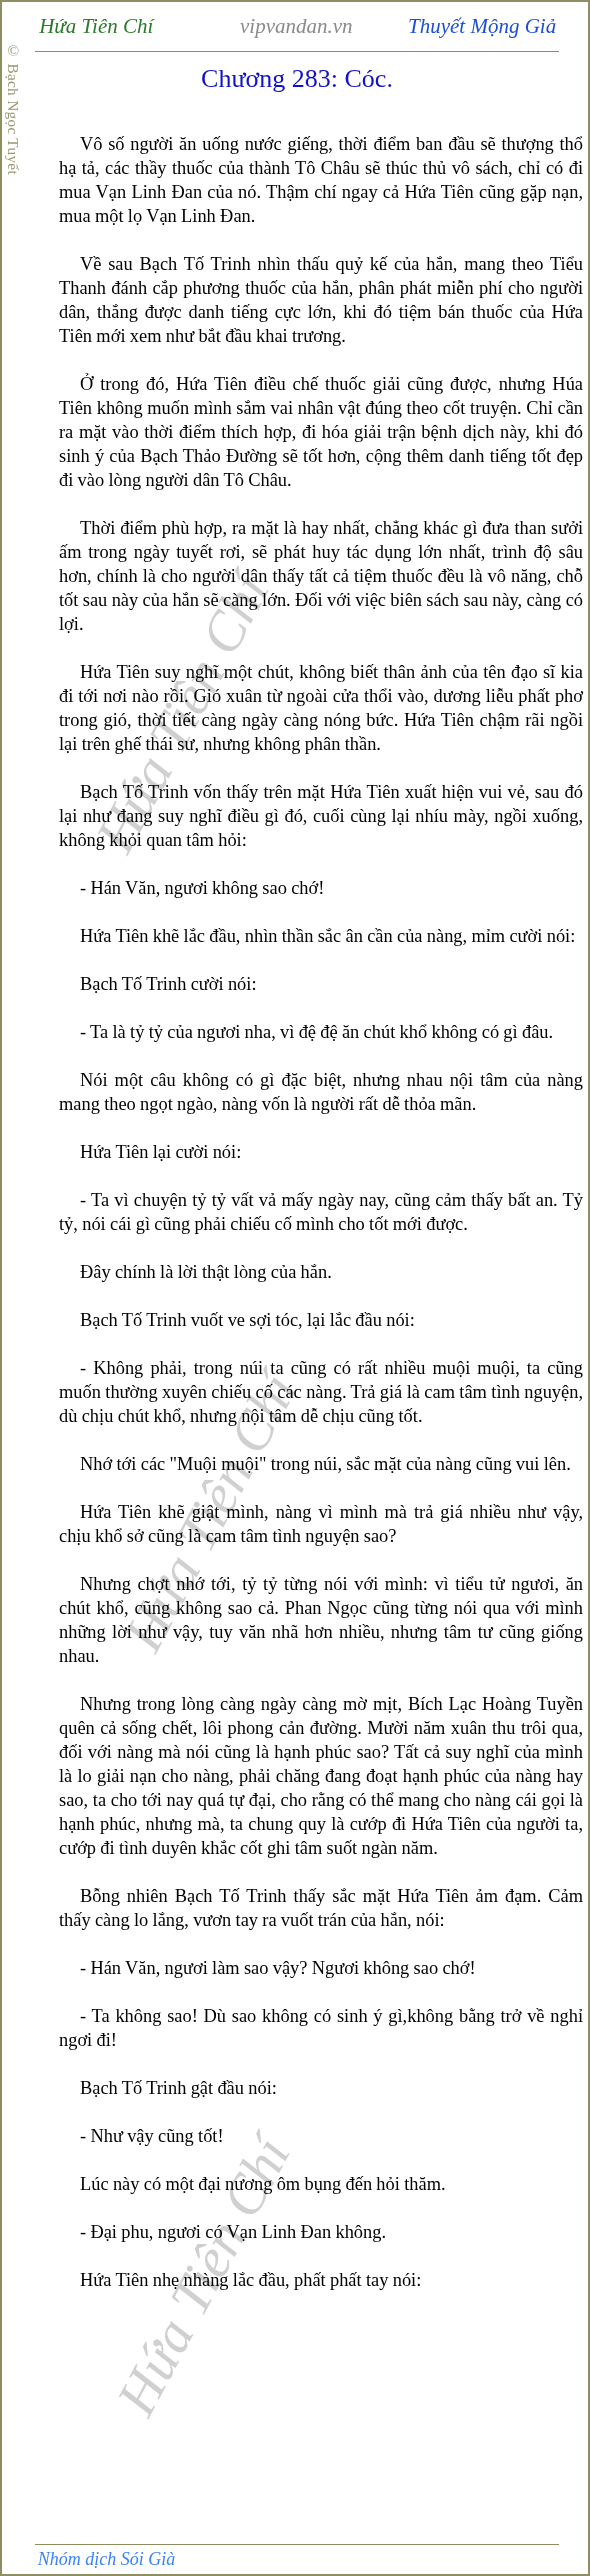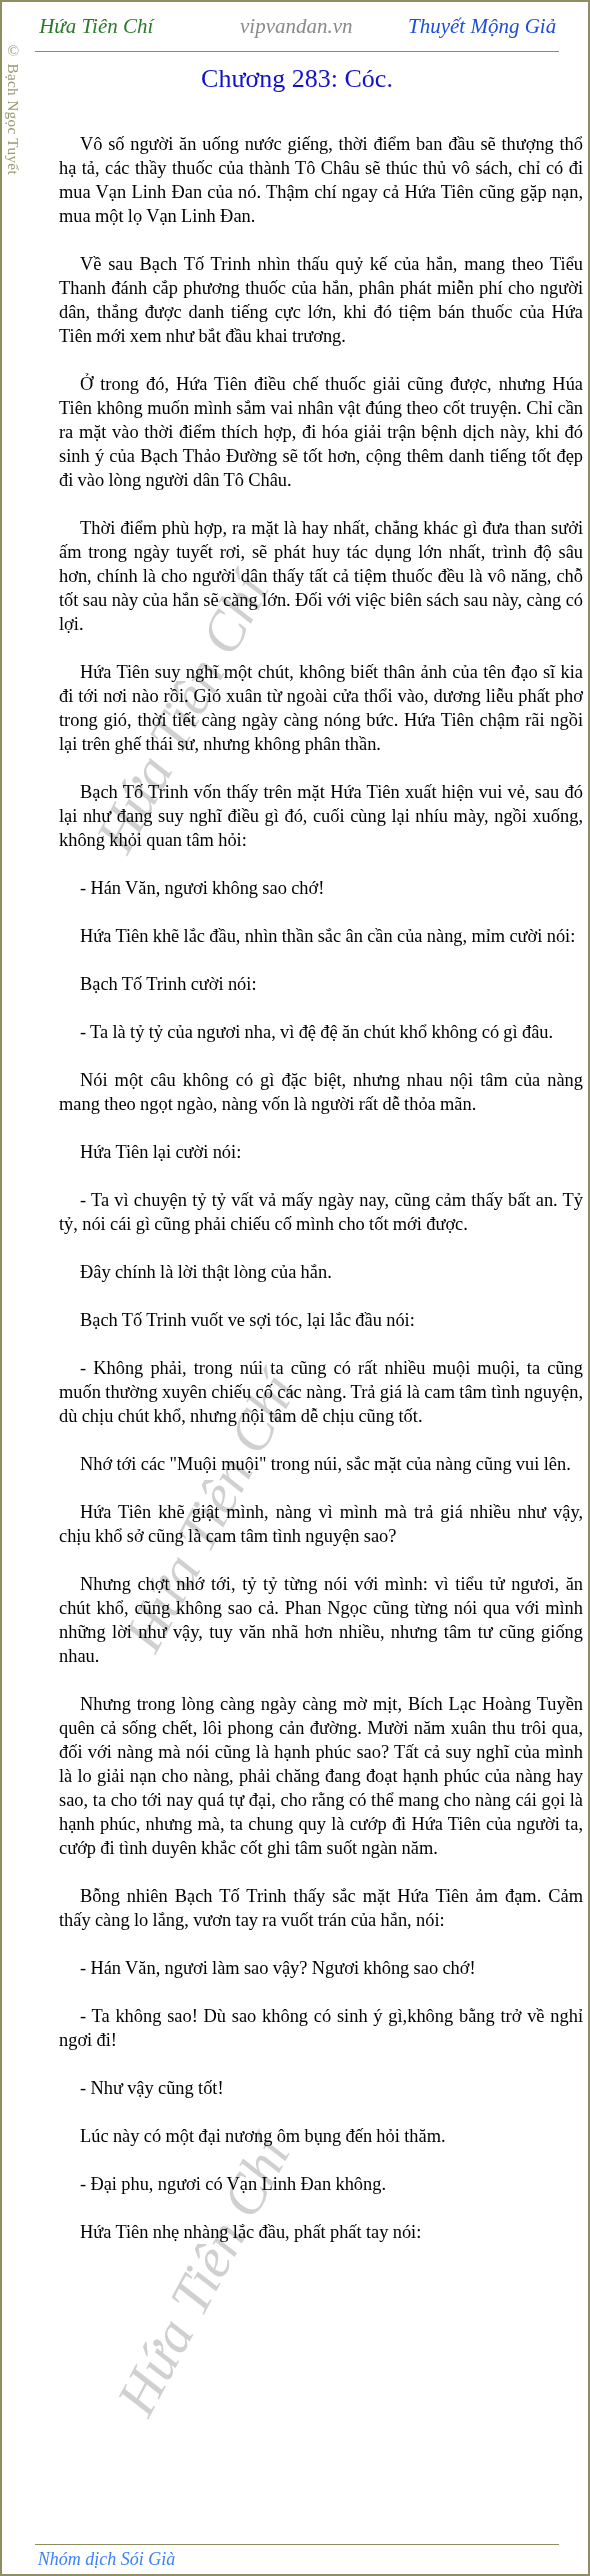--- a/index.html
+++ b/index.html
@@ -136,20 +136,21 @@
   <p>Đây chính là lời thật lòng của hắn.</p>
   <p>Bạch Tố Trinh vuốt ve sợi tóc, lại lắc đầu nói:</p>
   <p>- Không phải, trong núi ta cũng có rất nhiều muội muội, ta cũng muốn thường xuyên chiếu cố các nàng. Trả giá là cam tâm tình nguyện, dù chịu chút khổ, nhưng nội tâm dễ chịu cũng tốt.</p>
   <p>Nhớ tới các "Muội muội" trong núi, sắc mặt của nàng cũng vui lên.</p>
   <p>Hứa Tiên khẽ giật mình, nàng vì mình mà trả giá nhiều như vậy, chịu khổ sở cũng là cam tâm tình nguyện sao?</p>
   <p>Nhưng chợt nhớ tới, tỷ tỷ từng nói với mình: vì tiểu tử ngươi, ăn chút khổ, cũng không sao cả. Phan Ngọc cũng từng nói qua với mình những lời như vậy, tuy văn nhã hơn nhiều, nhưng tâm tư cũng giống nhau.</p>
   <p>Nhưng trong lòng càng ngày càng mờ mịt, Bích Lạc Hoàng Tuyền quên cả sống chết, lôi phong cản đường. Mười năm xuân thu trôi qua, đối với nàng mà nói cũng là hạnh phúc sao? Tất cả suy nghĩ của mình là lo giải nạn cho nàng, phải chăng đang đoạt hạnh phúc của nàng hay sao, ta cho tới nay quá tự đại, cho rằng có thể mang cho nàng cái gọi là hạnh phúc, nhưng mà, ta chung quy là cướp đi Hứa Tiên của người ta, cướp đi tình duyên khắc cốt ghi tâm suốt ngàn năm.</p>
   <p>Bỗng nhiên Bạch Tố Trinh thấy sắc mặt Hứa Tiên ảm đạm. Cảm thấy càng lo lắng, vươn tay ra vuốt trán của hắn, nói:</p>
   <p>- Hán Văn, ngươi làm sao vậy? Ngươi không sao chớ!</p>
   <p>- Ta không sao! Dù sao không có sinh ý gì,không bằng trở về nghỉ ngơi đi!</p>
+  <p>Bạch Tố Trinh gật đầu nói:</p>
   <p>- Như vậy cũng tốt!</p>
   <p>Lúc này có một đại nương ôm bụng đến hỏi thăm.</p>
   <p>- Đại phu, ngươi có Vạn Linh Đan không.</p>
   <p>Hứa Tiên nhẹ nhàng lắc đầu, phất phất tay nói:</p>
 </div>
 
 <div class="footer">
   <span class="f-left">Nhóm dịch Sói Già</span>
   <span class="f-right">Langnhi</span>
 </div>

